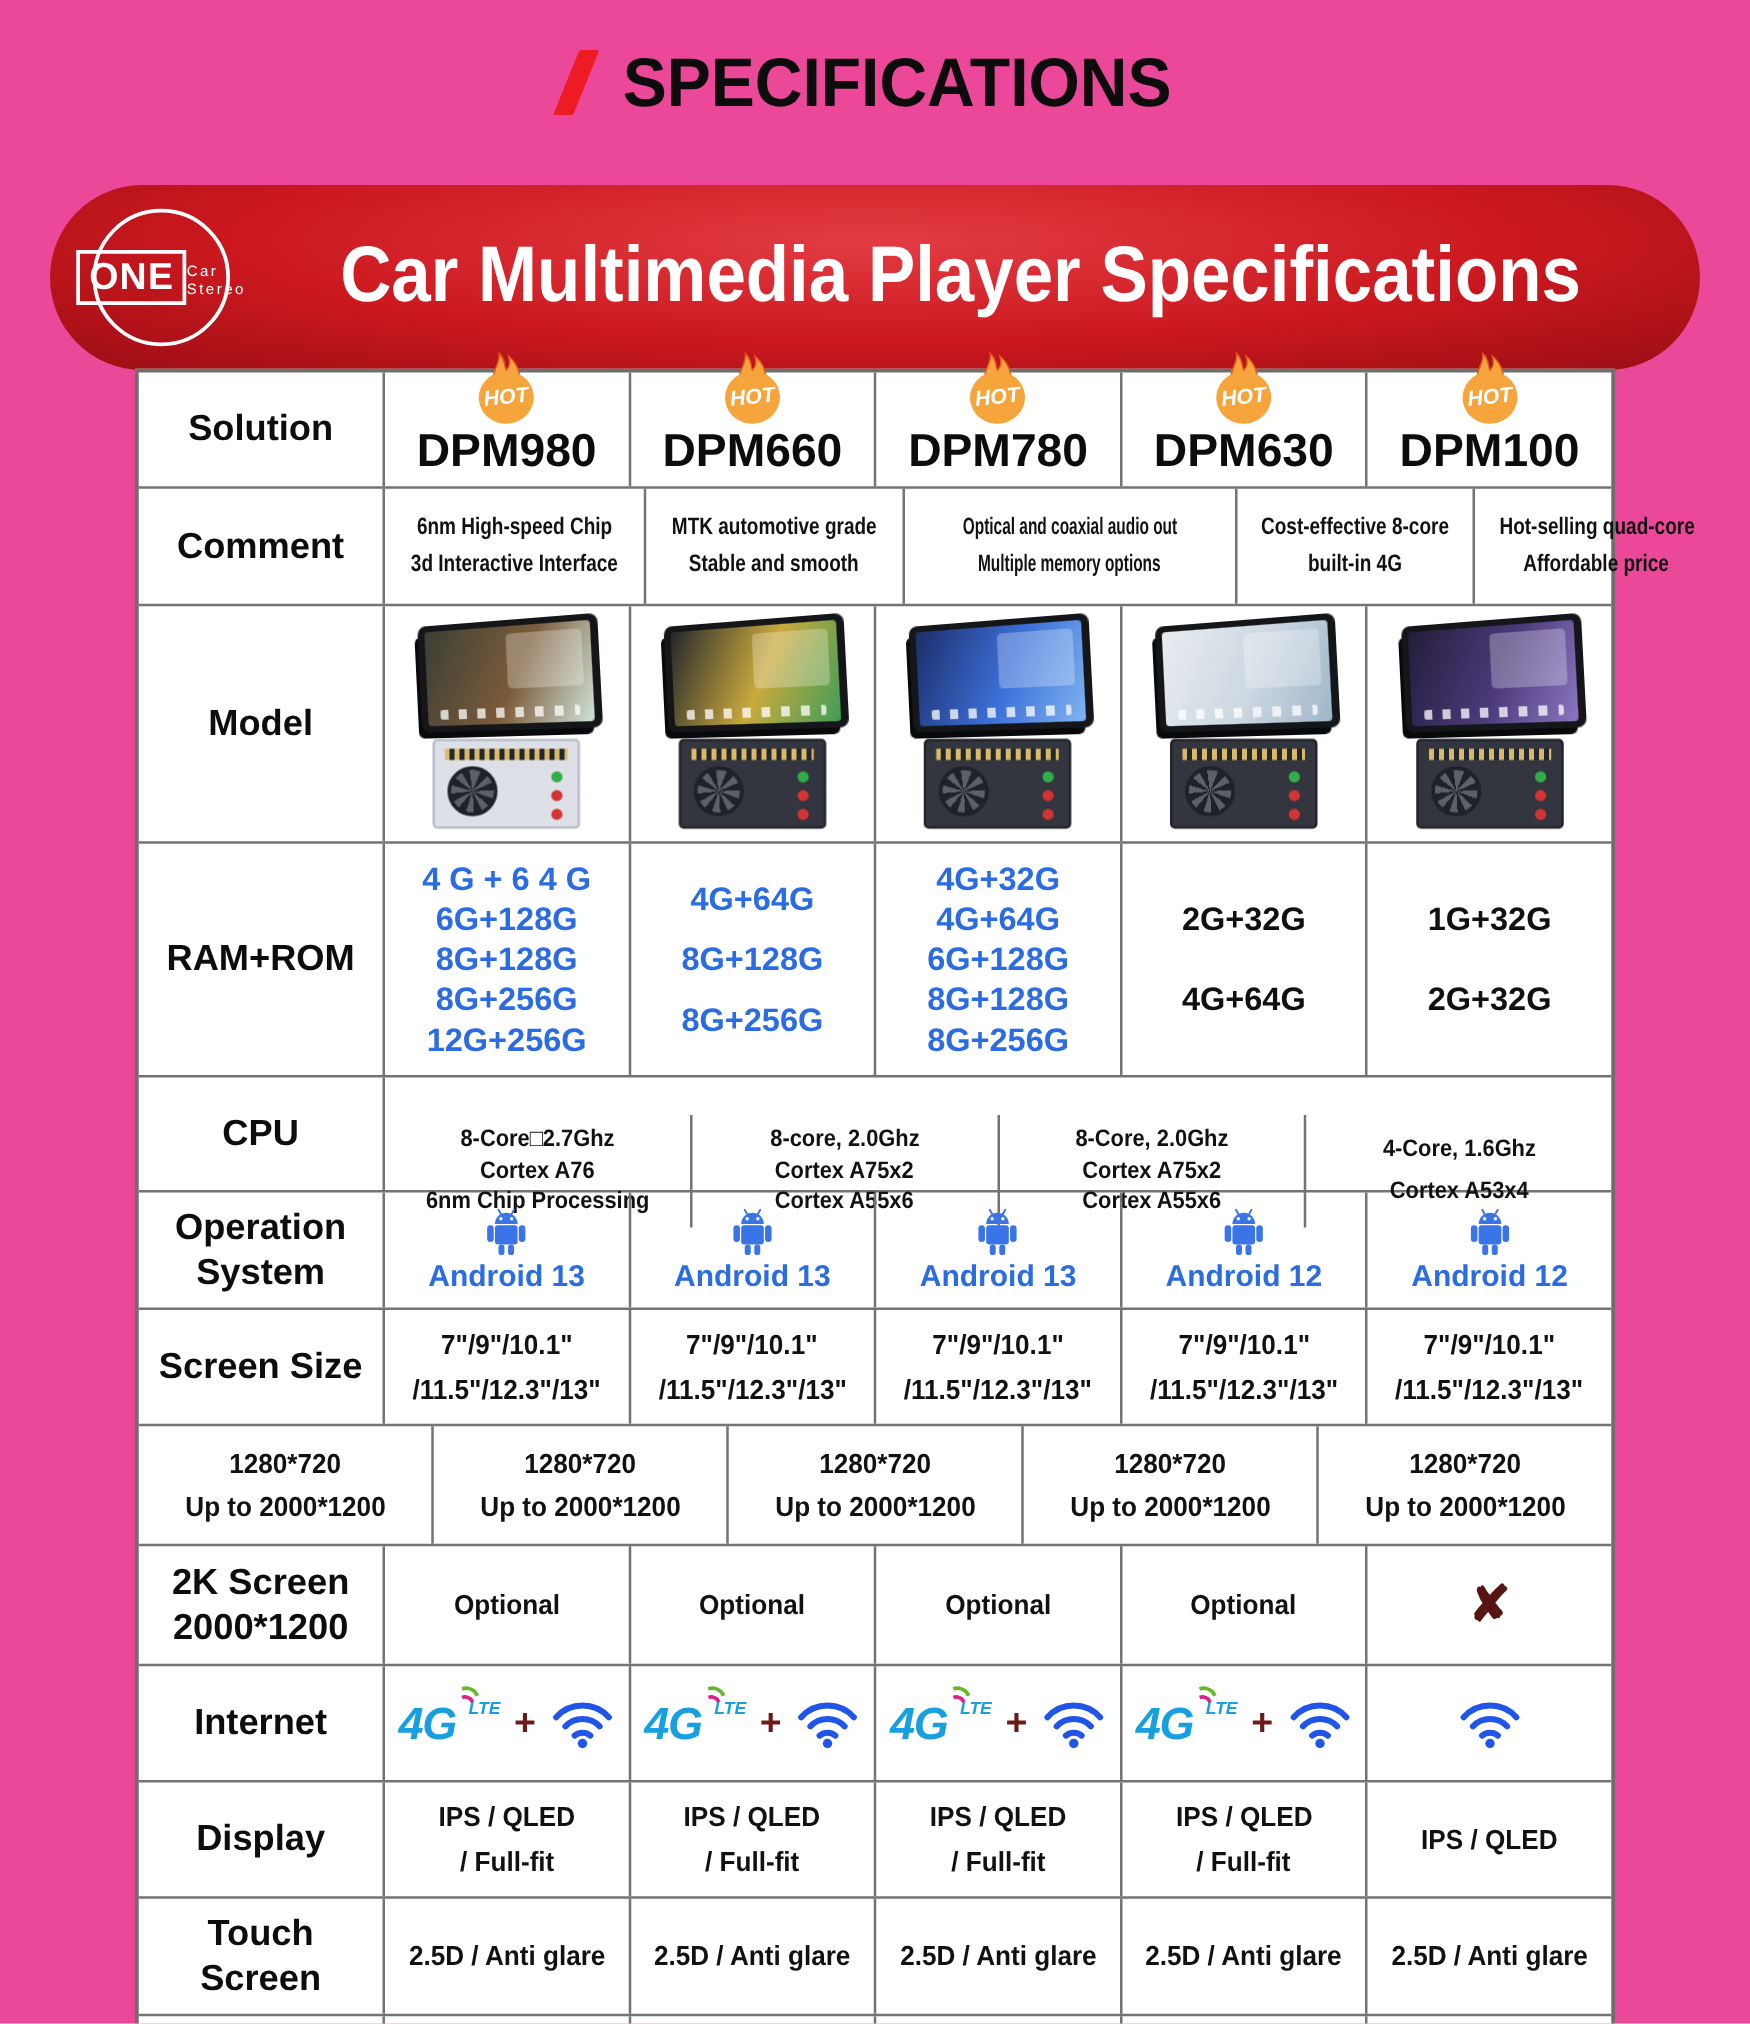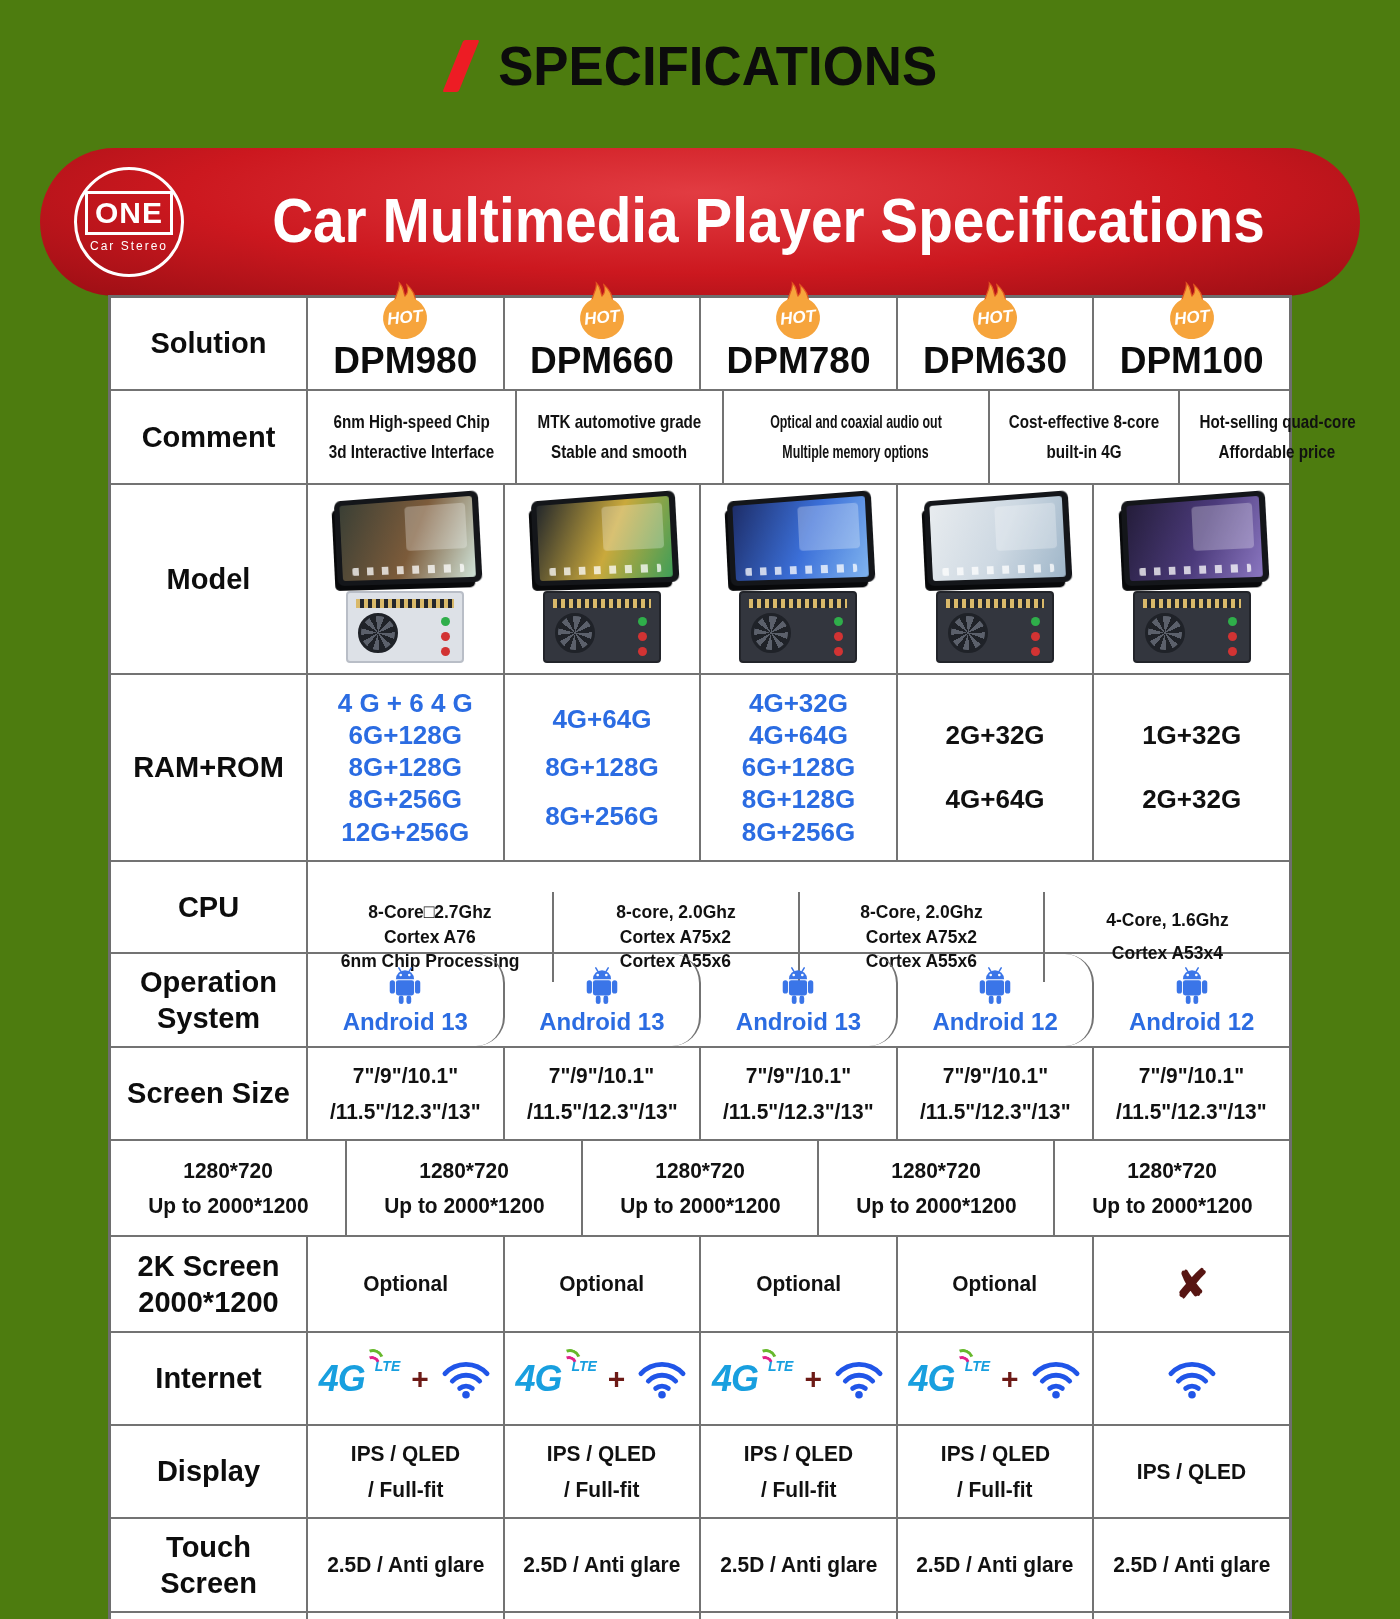--- a/index.html
+++ b/index.html
@@ -1,31 +1,31 @@
 <!DOCTYPE html>
 <html><head>
 <meta charset="utf-8">
 <style>
   html,body{margin:0;padding:0;background:#fff;}
-  .page{position:relative;width:1400px;height:1619px;overflow:hidden;background:#4d7c0f;
+  .page{position:relative;width:1400px;height:1619px;overflow:hidden;background:#ec4899;
         font-family:"Liberation Sans",sans-serif;color:#111;}
 
   
   .title-row{position:absolute;top:34px;left:0;width:100%;display:flex;
              justify-content:center;align-items:center;gap:20px;}
   .slash{width:16px;height:52px;background:#ed1c24;transform:skewX(-22deg);border-radius:2px;}
   .main-title{font-size:55px;font-weight:800;letter-spacing:0;color:#0c0c0c;transform:scaleX(.96);}
 
   
   .banner{position:absolute;left:40px;top:148px;width:1320px;height:148px;border-radius:80px;
           background:radial-gradient(ellipse at 50% 30%,#e23c42 0%,#cc181f 55%,#9a0e14 100%);
           z-index:1;}
   .logo{position:absolute;left:34px;top:50%;transform:translateY(-50%);width:104px;height:104px;
-        border:3px solid #fff;border-radius:50%;display:flex;flex-direction:column;
-        align-items:center;justify-content:center;color:#fff;text-align:center;}
+        border:3px solid #fff;border-radius:50%;display:flex;flex-direction:row;
+        align-items:center;justify-content:center;color:#fff;}
   .logo-one{border:3px solid #fff;padding:0 7px;font-size:30px;font-weight:800;letter-spacing:1px;line-height:38px;}
   .logo-sub{font-size:12px;letter-spacing:2px;margin-top:4px;font-weight:400;}
   .banner-title-wrap{position:absolute;left:160px;right:24px;top:0;bottom:4px;display:flex;
                      align-items:center;justify-content:center;}
   .banner-title{white-space:nowrap;color:#fff;font-size:63px;font-weight:800;transform:scaleX(.9);}
 
   
   .spec-table{position:absolute;left:108px;top:295px;width:1184px;z-index:2;
               border:3px solid #6e6e6e;box-sizing:border-box;background:#fff;}
   .t-row{display:flex;border-bottom:2px solid #737373;box-sizing:border-box;}
@@ -82,21 +82,21 @@
   
   .ram-cell{justify-content:space-evenly;padding:10px 0;}
   .ram-cell .line{font-size:26px;font-weight:700;color:#2b6ce2;line-height:1.1;}
   .ram-cell.ram-black .line{color:#101010;}
 
   
   .cpu-cell{justify-content:space-evenly;padding:7px 0;margin-top:30px;}
   .cpu-cell .line{font-size:19px;font-weight:700;transform:scaleX(.92);line-height:1.1;}
 
   
-  .os-cell{gap:2px;border-radius:29px;}
+  .os-cell{gap:2px;}
   .android-icon{width:40px;height:42px;}
   .os-label{font-size:24px;font-weight:700;color:#2b6ce2;}
 
   
   .two-line .line{font-size:22px;font-weight:700;line-height:1.6;transform:scaleX(.95);}
   .one-line .line{font-size:22px;font-weight:700;transform:scaleX(.95);}
 
   
   .no-2k{font-size:40px;font-weight:900;color:#571512;line-height:1;}
 

